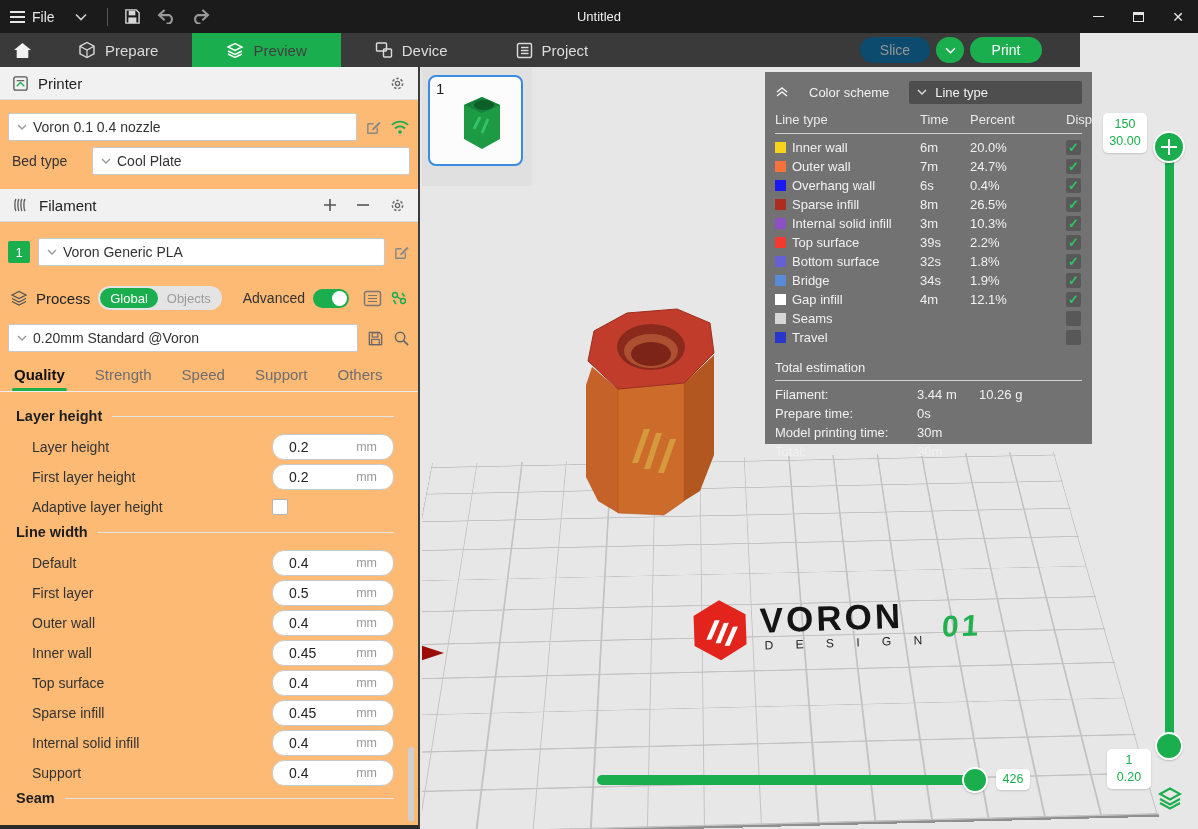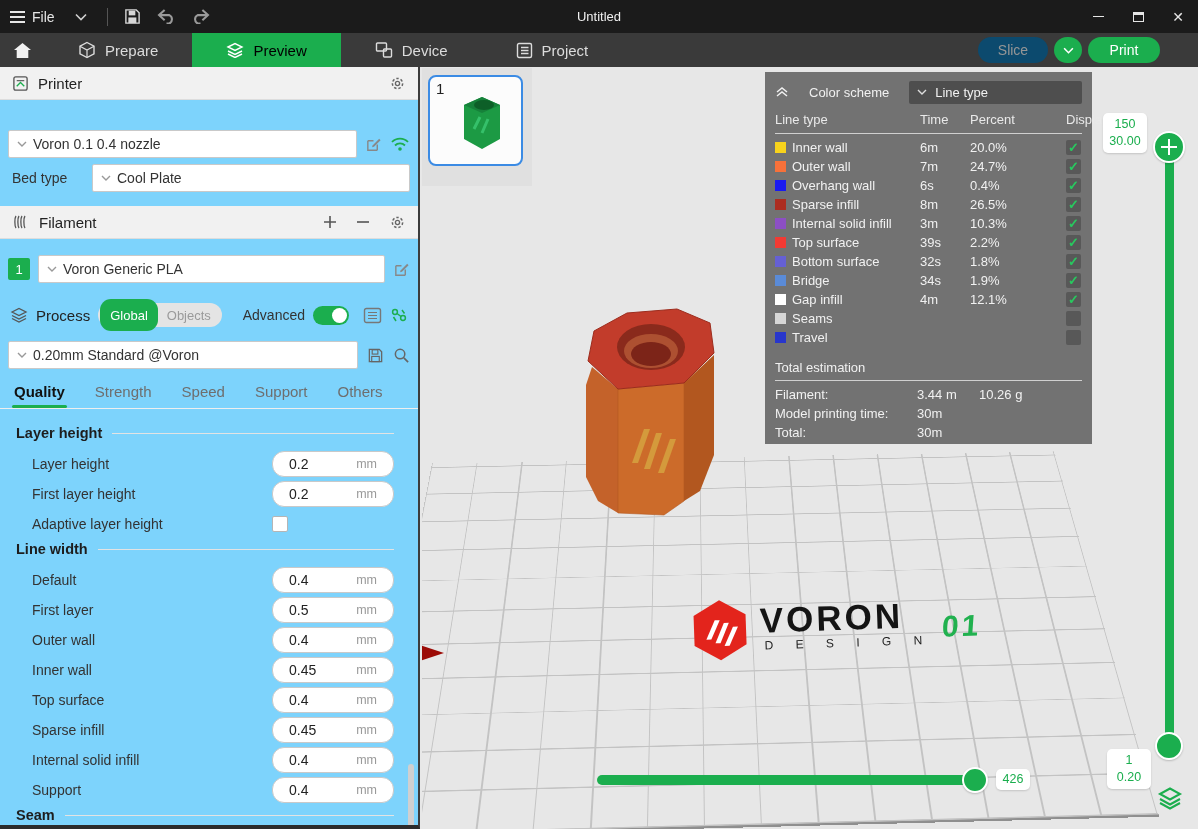--- a/index.html
+++ b/index.html
@@ -16,48 +16,48 @@
   .tb-divider { width:1px; height:18px; background:#555; margin:0 8px; }
   .tb-iconbtn { width:34px; height:100%; display:flex; align-items:center; justify-content:center; }
   .tb-title { position:absolute; left:0; right:0; top:0; height:33px; display:flex; align-items:center; justify-content:center; font-size:13px; color:#f0f0f0; pointer-events:none; }
   .tb-controls { margin-left:auto; display:flex; height:100%; }
   .winbtn { width:40px; height:100%; display:flex; align-items:center; justify-content:center; }
   .min-glyph { width:11px; height:1px; background:#e6e6e6; }
   .max-glyph { width:11px; height:10px; border:1px solid #e6e6e6; border-top-width:3px; }
   .close-glyph { font-size:14px; color:#e6e6e6; line-height:1; }
 
   
-  .tabbar { position:absolute; left:0; top:33px; width:1198px; height:34px; background:#3a3a3a; display:flex; align-items:center; }
+  .tabbar { position:absolute; left:0; top:33px; width:1080px; height:34px; background:#3a3a3a; display:flex; align-items:center; }
   .home-btn { width:44px; height:100%; display:flex; align-items:center; justify-content:center; }
   .tab { height:100%; display:flex; align-items:center; gap:9px; padding:0 34px; color:#dcdcdc; font-size:15px; }
-  .tab.active { background:#1BAE4E; color:#000000; }
+  .tab.active { background:#1BAE4E; color:#404040; }
   .tabbar-actions { margin-left:auto; display:flex; align-items:center; gap:6px; padding-right:38px; }
   .slice-btn { width:70px; height:26px; border-radius:13px; background:#0c4a6e; color:#969696; display:flex; align-items:center; justify-content:center; font-size:14px; }
   .print-chev { width:28px; height:26px; border-radius:13px; background:#1BAE4E; display:flex; align-items:center; justify-content:center; }
   .print-btn { width:72px; height:26px; border-radius:13px; background:#1BAE4E; color:#fff; display:flex; align-items:center; justify-content:center; font-size:14px; }
 
   
-  .leftpanel { position:absolute; left:0; top:67px; width:420px; height:762px; background:#7dd3fc; border-right:2px solid #3c3c3c; border-bottom:4px solid #2b2b2b; overflow:hidden; }
+  .leftpanel { position:absolute; left:0; top:67px; width:420px; height:762px; background:#fdba74; border-right:2px solid #3c3c3c; border-bottom:4px solid #2b2b2b; overflow:hidden; }
   .sec-head { height:33px; background:#f1f1f1; border-bottom:1px solid #ddd; display:flex; align-items:center; gap:9px; padding:0 12px; font-size:15px; color:#222; }
   .sec-head .spacer { flex:1; }
   .row { display:flex; align-items:center; padding:0 8px; }
   .select { height:28px; border:1px solid #c9c9c9; border-radius:2px; background:#fff; display:flex; align-items:center; gap:6px; padding:0 8px; color:#333; }
   .select .chev { flex:0 0 auto; }
-  .printer-row { margin-top:30px; gap:8px; }
+  .printer-row { margin-top:13px; gap:8px; }
   .printer-row .select { flex:1; }
   .bed-row { margin-top:6px; gap:0; }
   .bed-label { width:84px; padding-left:4px; }
   .bed-row .select { flex:1; }
   .fil-row { margin-top:16px; gap:8px; }
   .slot-badge { width:22px; height:22px; background:#1BAE4E; color:#fff; display:flex; align-items:center; justify-content:center; font-size:13px; border-radius:2px; }
   .fil-row .select { flex:1; }
   .proc-row { margin-top:18px; padding:0 10px; gap:8px; height:28px; border-bottom:0; }
   .proc-title { font-size:15px; color:#222; }
   .seg-pill { display:flex; align-items:center; background:#e4e4e4; border-radius:13px; height:24px; padding:2px; }
-  .seg-on { background:#1BAE4E; color:#fff; border-radius:11px; height:32px; display:flex; align-items:center; padding:0 10px; font-size:13px; }
+  .seg-on { background:#1BAE4E; color:#fff; border-radius:11px; height:20px; display:flex; align-items:center; padding:0 10px; font-size:13px; }
   .seg-off { color:#9a9a9a; padding:0 9px; font-size:13px; }
   .adv-group { margin-left:auto; display:flex; align-items:center; gap:8px; }
   .toggle { width:36px; height:19px; border-radius:10px; background:#1BAE4E; position:relative; }
   .toggle .knob { position:absolute; right:2px; top:2px; width:15px; height:15px; border-radius:50%; background:#fff; }
   .preset-row { margin-top:12px; gap:9px; }
   .preset-row .select { flex:1; }
   .ptabs { display:flex; gap:30px; padding:14px 14px 0 14px; }
   .ptab { color:#6e6e6e; font-size:15px; padding-bottom:8px; position:relative; }
   .ptab.active { color:#111; font-weight:bold; }
   .ptab.active::after { content:""; position:absolute; left:-2px; right:-2px; bottom:0; height:3px; border-radius:2px; background:#1BAE4E; }
@@ -590,20 +590,25 @@
         </div>
 
       <div class="tot-title">Total estimation</div>
       <hr class="lg-sep">
       <div class="tot-row">
           <span>Filament:</span>
           <span>3.44 m</span>
           <span>10.26 g</span>
         </div>
       <div class="tot-row">
+          <span>Prepare time:</span>
+          <span>0s</span>
+          <span></span>
+        </div>
+      <div class="tot-row">
           <span>Model printing time:</span>
           <span>30m</span>
           <span></span>
         </div>
       <div class="tot-row">
           <span>Total:</span>
           <span>30m</span>
           <span></span>
         </div>
     </div>

